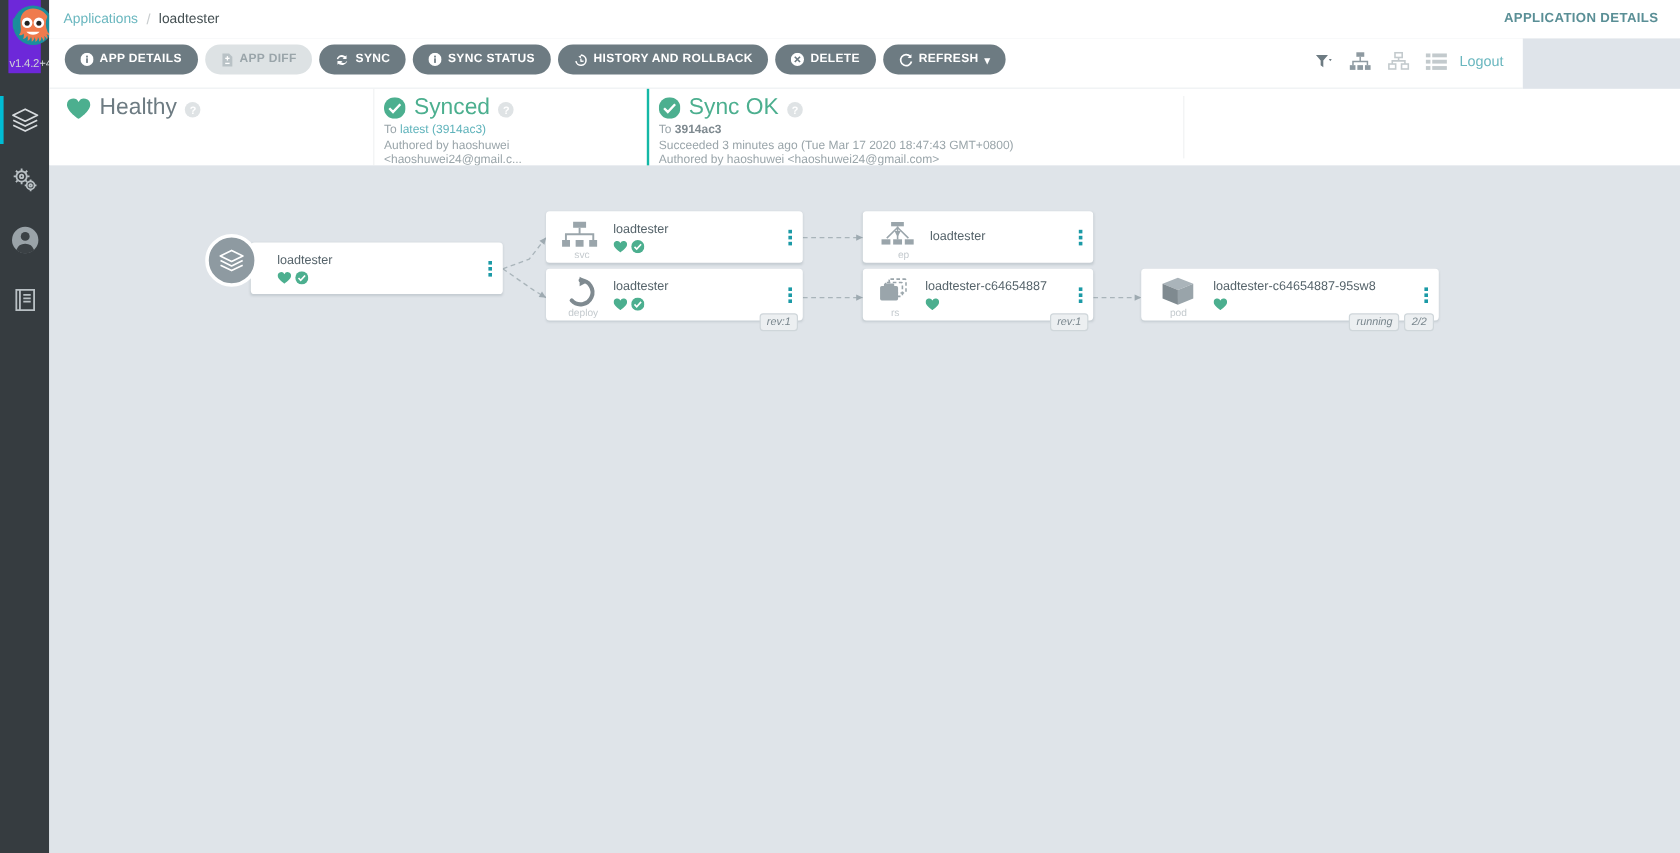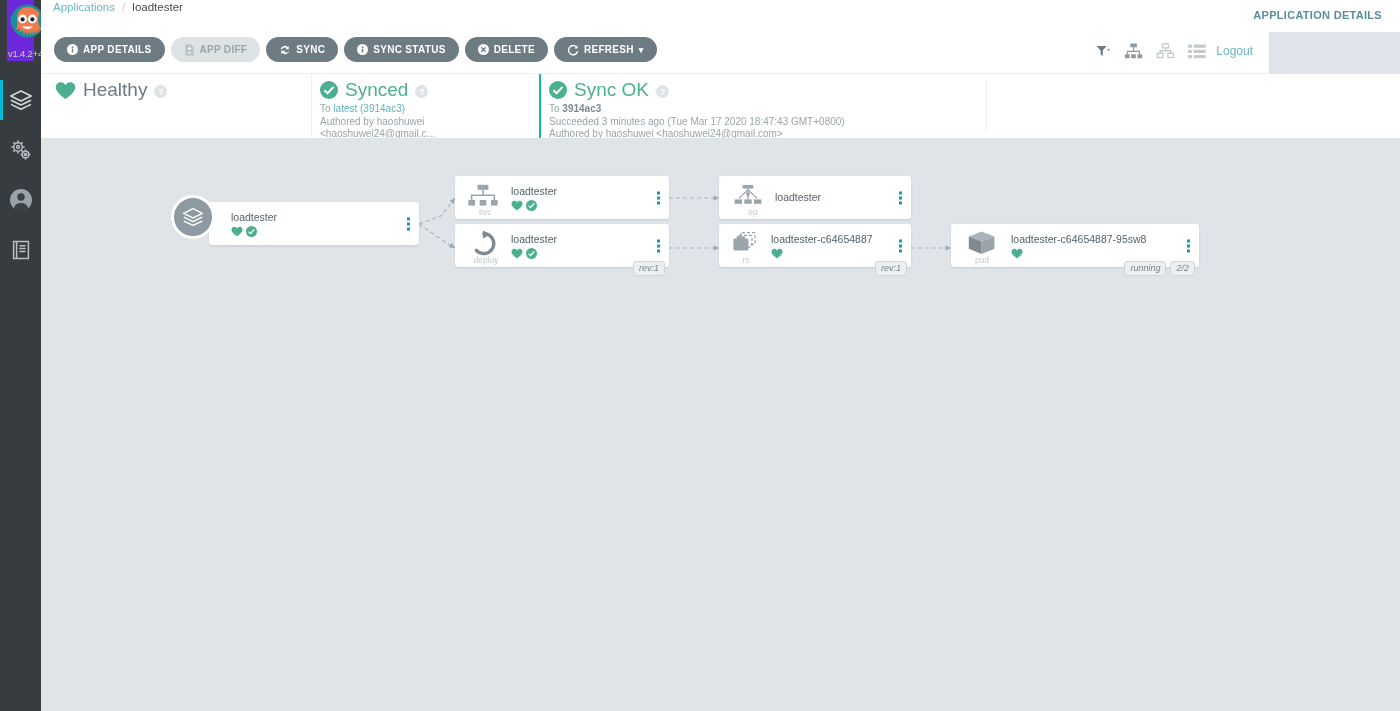--- a/index.html
+++ b/index.html
@@ -31,21 +31,21 @@
   .nav-item.active::before {
     content: ""; position: absolute; left: 0; top: 5px;
     width: 3px; height: 40px; background: #00bcd4;
   }
   .nav-item svg { display:block; }
 
   
   #header {
     position: absolute; left: 41px; top: 0; width: 1359px; height: 32px;
     background: #ffffff;
-    display: flex; align-items: flex-start;
+    display: flex; align-items: center;
   }
   #breadcrumb { display: flex; align-items: center; padding-left: 12px; font-size: 11.5px; }
   #breadcrumb .crumb-link { color: #6ab7bf; }
   #breadcrumb .sep { color: #c8ccce; margin: 0 7px; font-size: 12px; }
   #breadcrumb .crumb-current { color: #444f52; }
   #app-details-label {
     position: absolute; right: 18px; top: 9px;
     font-size: 11px; font-weight: bold; color: #5a8f96; letter-spacing: 0.3px;
   }
 
@@ -250,20 +250,29 @@
 
     <button class="tbtn">
       <svg width="11" height="11" viewBox="0 0 12 12">
         <circle cx="6" cy="6" r="6" fill="#fff"></circle>
           <rect x="5.2" y="5" width="1.6" height="4.2" fill="#6d7b82"></rect>
           <rect x="5.2" y="2.6" width="1.6" height="1.7" fill="#6d7b82"></rect>
       </svg>
       <span>SYNC STATUS</span>
     </button>
 
+    <button class="tbtn">
+      <svg width="12" height="12" viewBox="0 0 13 13">
+        <path d="M6.6 2.1a4.6 4.6 0 1 1-4.5 5.4" fill="none" stroke="#fff" stroke-width="1.4"></path>
+        <path d="M6.6 2.1 4.3 3.5l2.3 1.4z" fill="#fff"></path>
+        <rect x="6" y="5.2" width="1.2" height="2.8" fill="#fff"></rect>
+          <rect x="6.6" y="7" width="2.4" height="1.2" fill="#fff"></rect>
+      </svg>
+      <span>HISTORY AND ROLLBACK</span>
+    </button>
 
     <button class="tbtn">
       <svg width="11" height="11" viewBox="0 0 12 12">
         <circle cx="6" cy="6" r="6" fill="#fff"></circle>
         <path d="M3.6 3.6 8.4 8.4M8.4 3.6 3.6 8.4" stroke="#6d7b82" stroke-width="1.5"></path>
       </svg>
       <span>DELETE</span>
     </button>
 
     <button class="tbtn">

